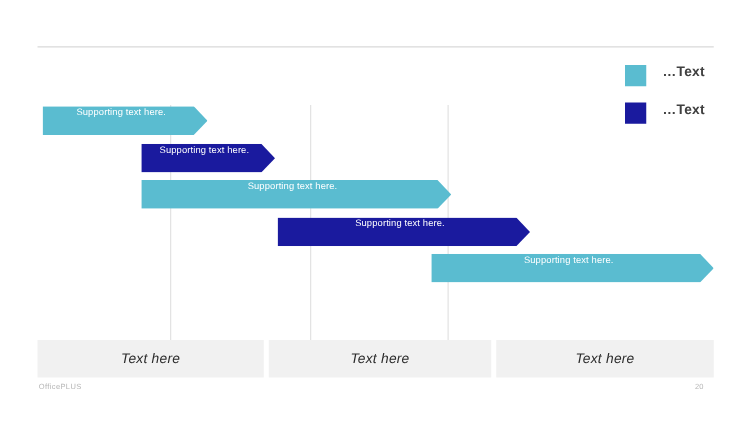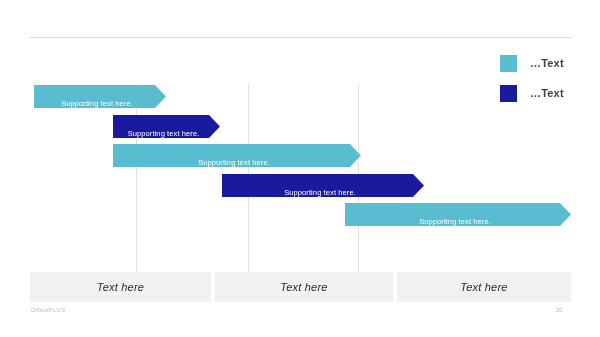--- a/index.html
+++ b/index.html
@@ -32,21 +32,21 @@
 
   
   .legend {
     position: absolute;
     right: 28px;
     top: 52px;
     width: 112px;
   }
   .legend-row {
     display: flex;
-    align-items: center;
+    align-items: flex-start;
     height: 22px;
     margin-bottom: 8px;
     padding-left: 40px;
   }
   .legend-swatch {
     width: 17px;
     height: 17px;
     flex: 0 0 auto;
   }
   .legend-label {
@@ -63,21 +63,21 @@
     position: absolute;
     width: 1px;
     background: #e3e3e3;
   }
 
   
   .bar {
     position: absolute;
     height: 23px;
     display: flex;
-    align-items: flex-end;
+    align-items: flex-start;
     justify-content: center;
     color: #ffffff;
     font-size: 7.5px;
     letter-spacing: 0.1px;
     box-sizing: border-box;
   }
   .bar-label {
     position: relative;
     z-index: 2;
     padding-right: 6px;

